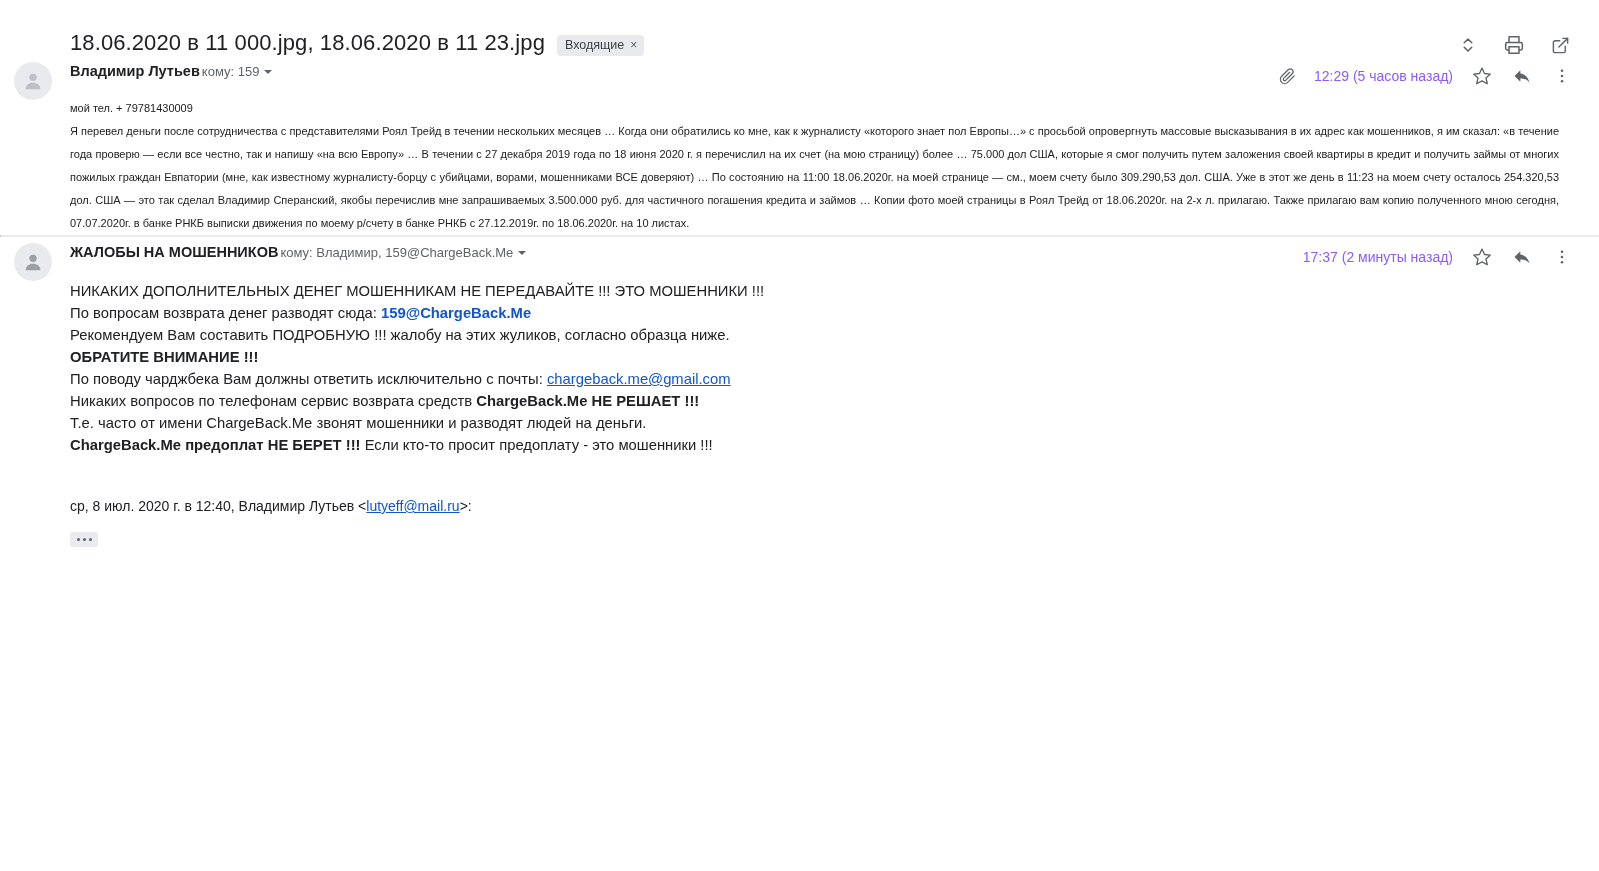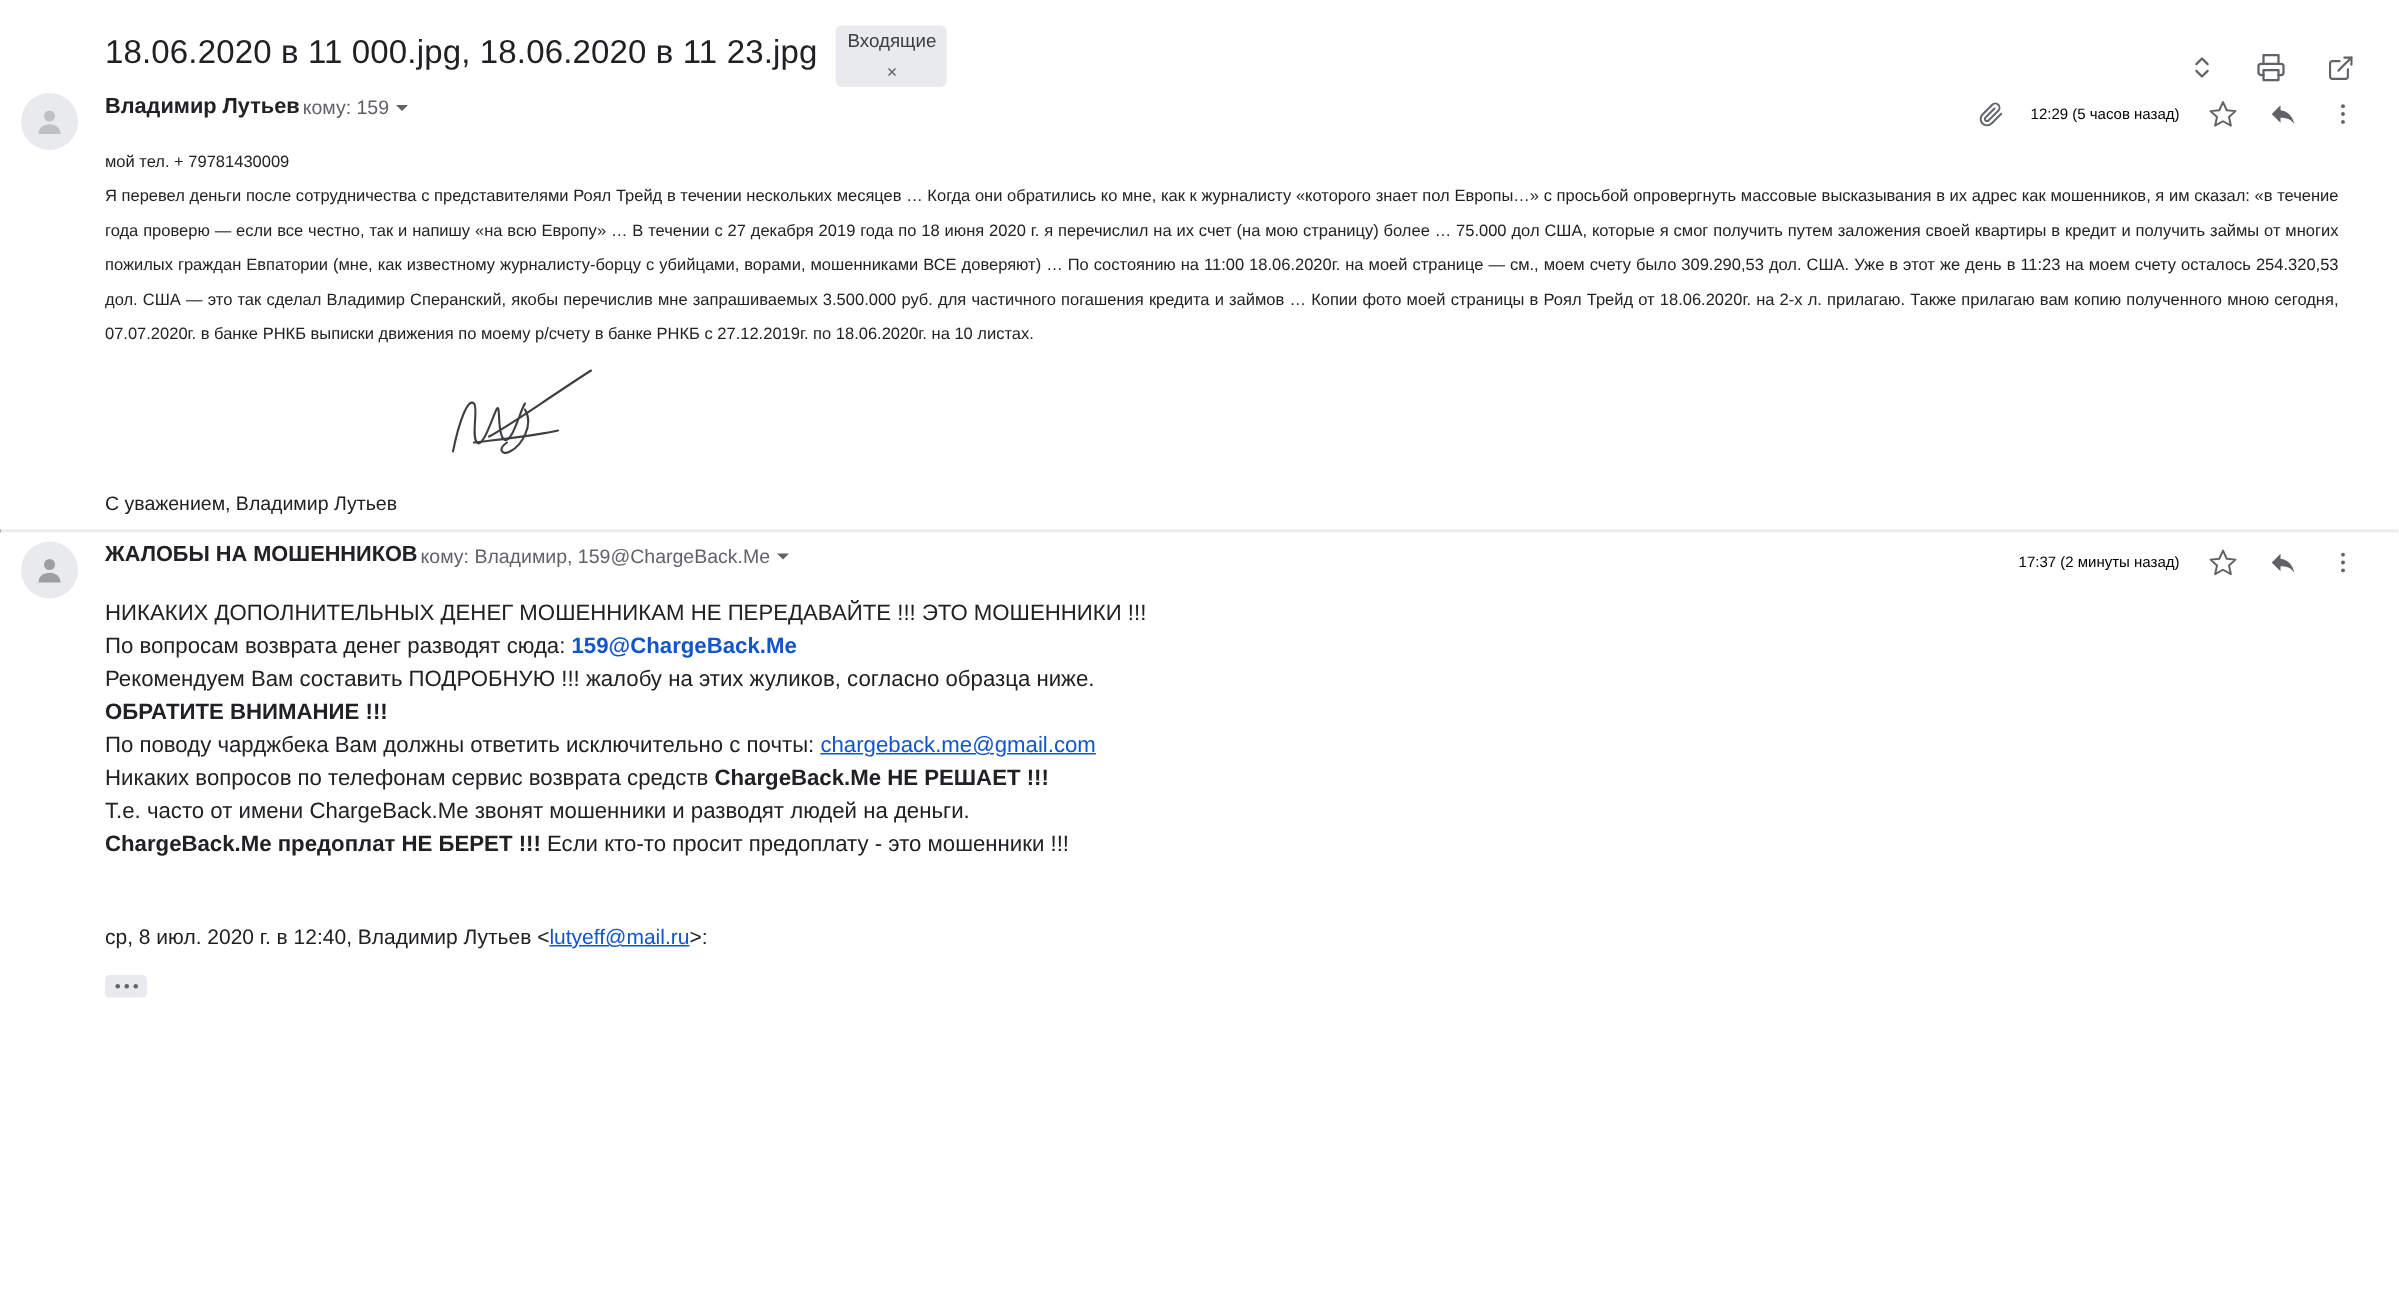--- a/index.html
+++ b/index.html
@@ -45,21 +45,20 @@
     gap: 6px;
     background: #e8eaed;
     color: #3c4043;
     font-size: 12.5px;
     border-radius: 4px;
     padding: 3px 7px 3px 8px;
     line-height: 1.2;
     white-space: nowrap;
     position: relative;
     top: 2px;
-    flex-direction: column;
   }
   .label-chip .chip-x {
     color: #5f6368;
     font-size: 12px;
     cursor: pointer;
   }
   .header-actions {
     display: flex;
     align-items: center;
     gap: 24px;
@@ -136,22 +135,22 @@
     top: 1px;
     cursor: pointer;
   }
   .msg-meta {
     display: flex;
     align-items: center;
     gap: 18px;
     padding-top: 3px;
   }
   .meta-time {
-    font-size: 10px;
-    color: #000000;
+    font-size: 14px;
+    color: #8b5cf6;
     white-space: nowrap;
   }
   .attach-icon {
     color: #5f6368;
     display: inline-flex;
     align-items: center;
   }
   .meta-icon {
     color: #5f6368;
     width: 22px;
@@ -311,31 +310,20 @@
         </svg>
       </span>
     </div>
   </div>
 
   <div class="body-text">
     <p class="lead">мой тел. + 79781430009</p>
     <p>Я перевел деньги после сотрудничества с представителями Роял Трейд в течении нескольких месяцев … Когда они обратились ко мне, как к журналисту «которого знает пол Европы…» с просьбой опровергнуть массовые высказывания в их адрес как мошенников, я им сказал: «в течение года проверю — если все честно, так и напишу «на всю Европу» … В течении с 27 декабря 2019 года по 18 июня 2020 г. я перечислил на их счет (на мою страницу) более … 75.000 дол США, которые я смог получить путем заложения своей квартиры в кредит и получить займы от многих пожилых граждан Евпатории (мне, как известному журналисту-борцу с убийцами, ворами, мошенниками  ВСЕ  доверяют) … По состоянию на 11:00 18.06.2020г. на моей странице — см., моем счету было 309.290,53 дол. США. Уже в этот же день в 11:23 на моем счету осталось 254.320,53 дол. США — это так  сделал Владимир Сперанский, якобы перечислив мне запрашиваемых 3.500.000 руб. для частичного погашения кредита и займов … Копии фото моей страницы в Роял Трейд от 18.06.2020г. на 2-х л. прилагаю. Также прилагаю вам копию полученного мною сегодня, 07.07.2020г. в банке РНКБ выписки движения по моему р/счету в банке РНКБ с 27.12.2019г. по 18.06.2020г. на 10 листах.</p>
   </div>
 
-  <div class="signature-area">
-    <div class="signature-scribble">
-      <svg width="120" height="70" viewBox="0 0 120 70" fill="none" stroke="#3c4043" stroke-width="1.4" stroke-linecap="round">
-        <path d="M4 58 C8 38, 14 22, 18 26 C21 29, 16 48, 20 52 C24 56, 30 36, 33 30 C36 24, 33 46, 38 50 C43 54, 49 30, 52 26"></path>
-        <path d="M28 48 C40 42, 62 26, 96 4"></path>
-        <path d="M52 30 C58 40, 50 54, 42 58 C36 61, 34 56, 40 52"></path>
-        <path d="M18 52 C34 50, 56 48, 74 44"></path>
-      </svg>
-    </div>
-    <span class="signature-text">С уважением, Владимир Лутьев</span>
-  </div>
 </div>
 
 <hr class="msg-divider">
 
 <div class="message">
   <div class="avatar">
     <svg width="22" height="22" viewBox="0 0 24 24" fill="#9aa0a6">
       <circle cx="12" cy="8" r="4"></circle>
       <path d="M4 21c0-4.4 3.6-7 8-7s8 2.6 8 7z"></path>
     </svg>

